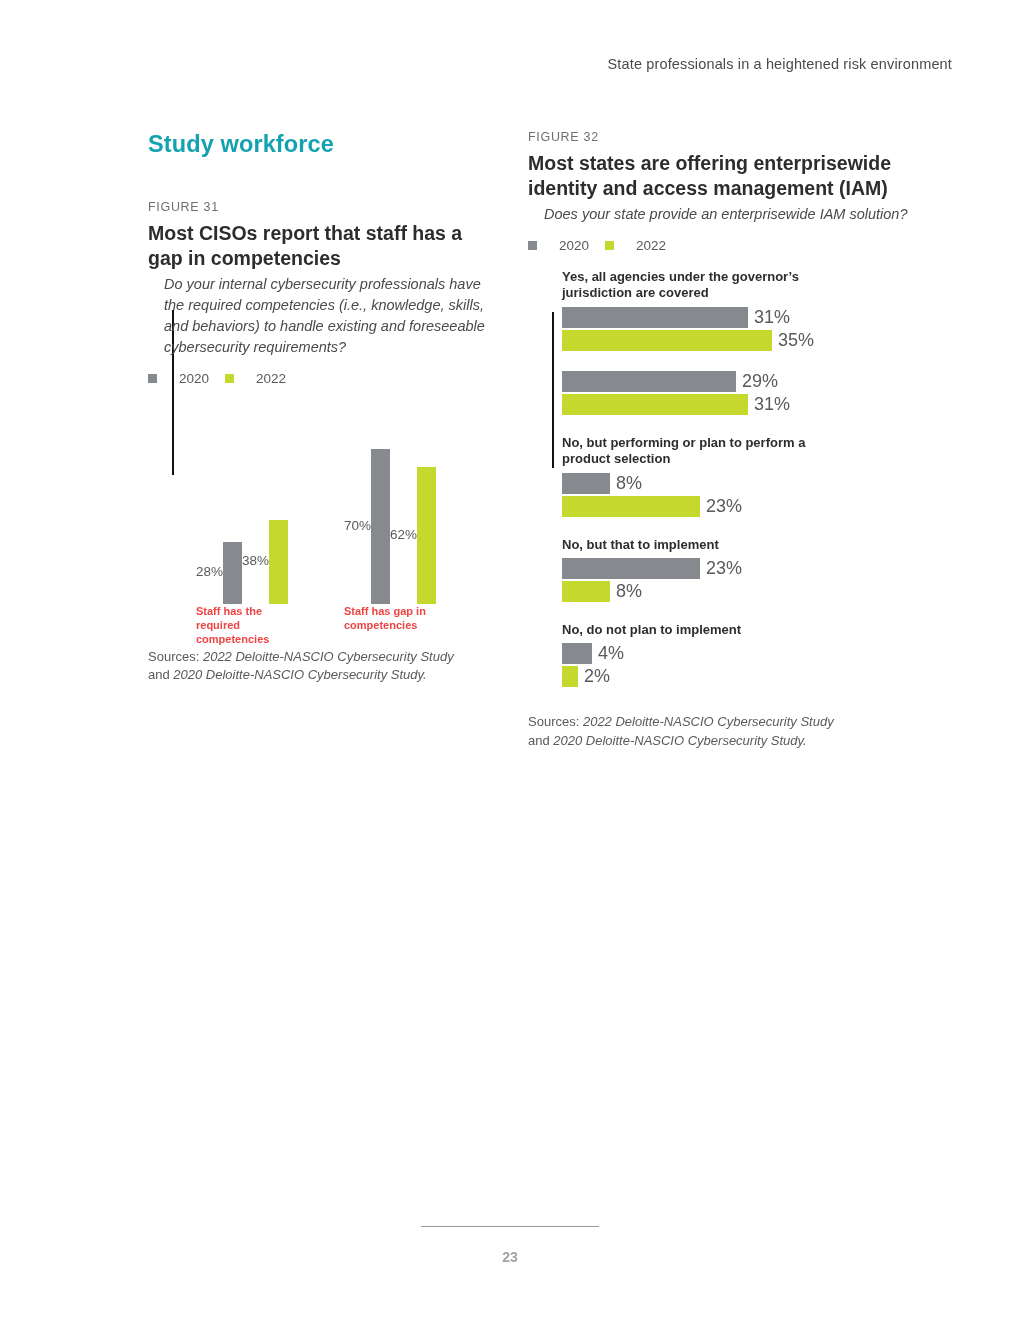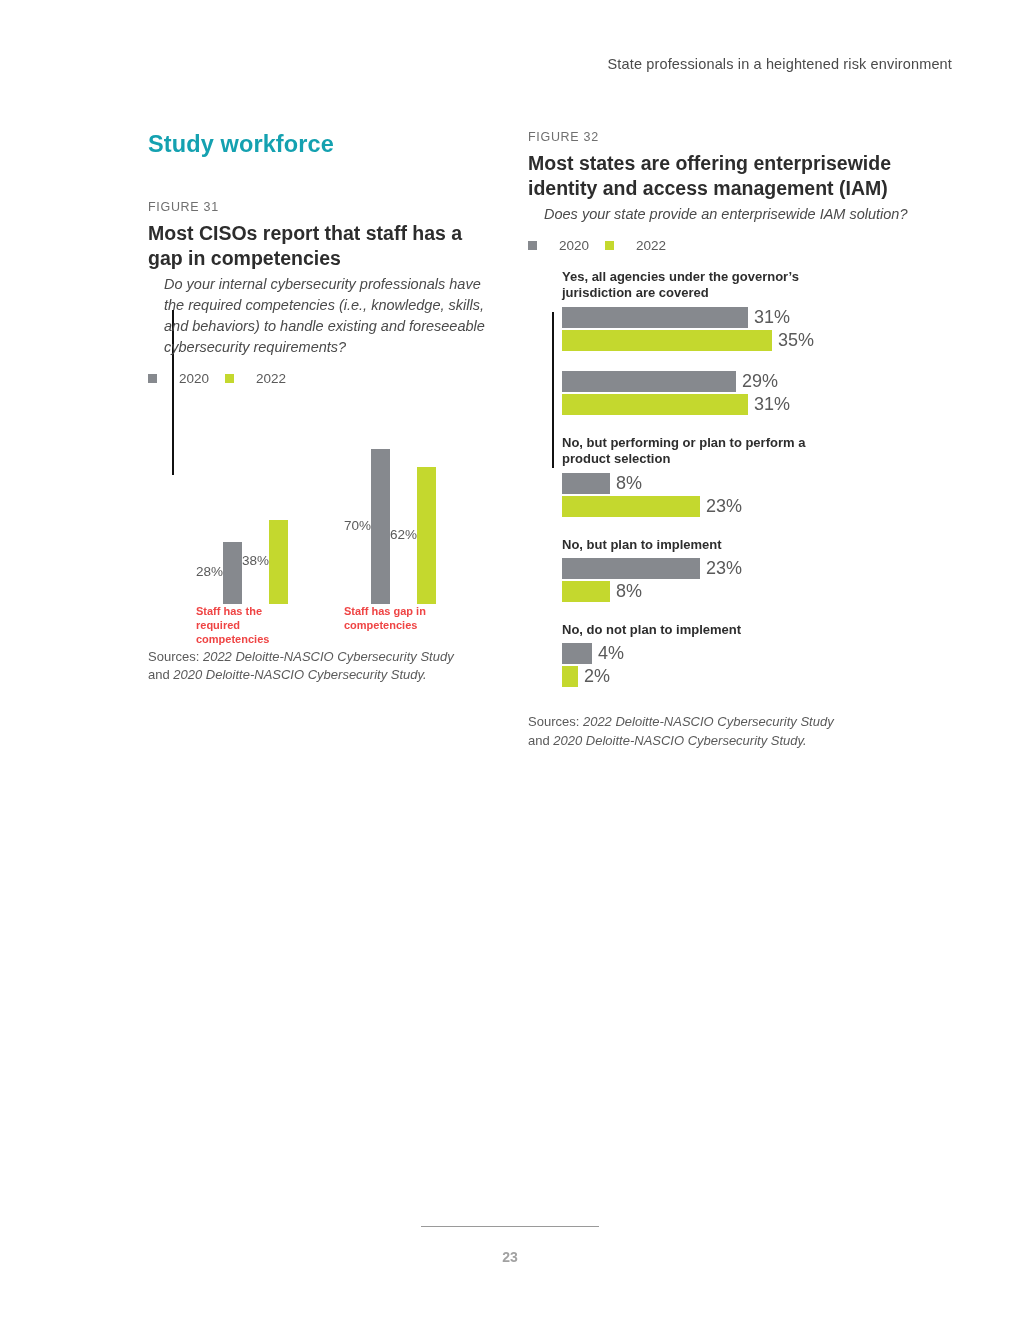--- a/index.html
+++ b/index.html
@@ -347,21 +347,21 @@
           <div class="hbar c2020" style="width:48px"></div>
           <span class="hbar-value">8%</span>
         </div>
         <div class="hbar-row">
           <div class="hbar c2022" style="width:138px"></div>
           <span class="hbar-value">23%</span>
         </div>
       </div>
 
       <div class="hbar-group">
-        <div class="hbar-cat">No, but plan to implement</div>
+        <div class="hbar-cat">No, but that to implement</div>
         <div class="hbar-row">
           <div class="hbar c2020" style="width:138px"></div>
           <span class="hbar-value">23%</span>
         </div>
         <div class="hbar-row">
           <div class="hbar c2022" style="width:48px"></div>
           <span class="hbar-value">8%</span>
         </div>
       </div>
 

